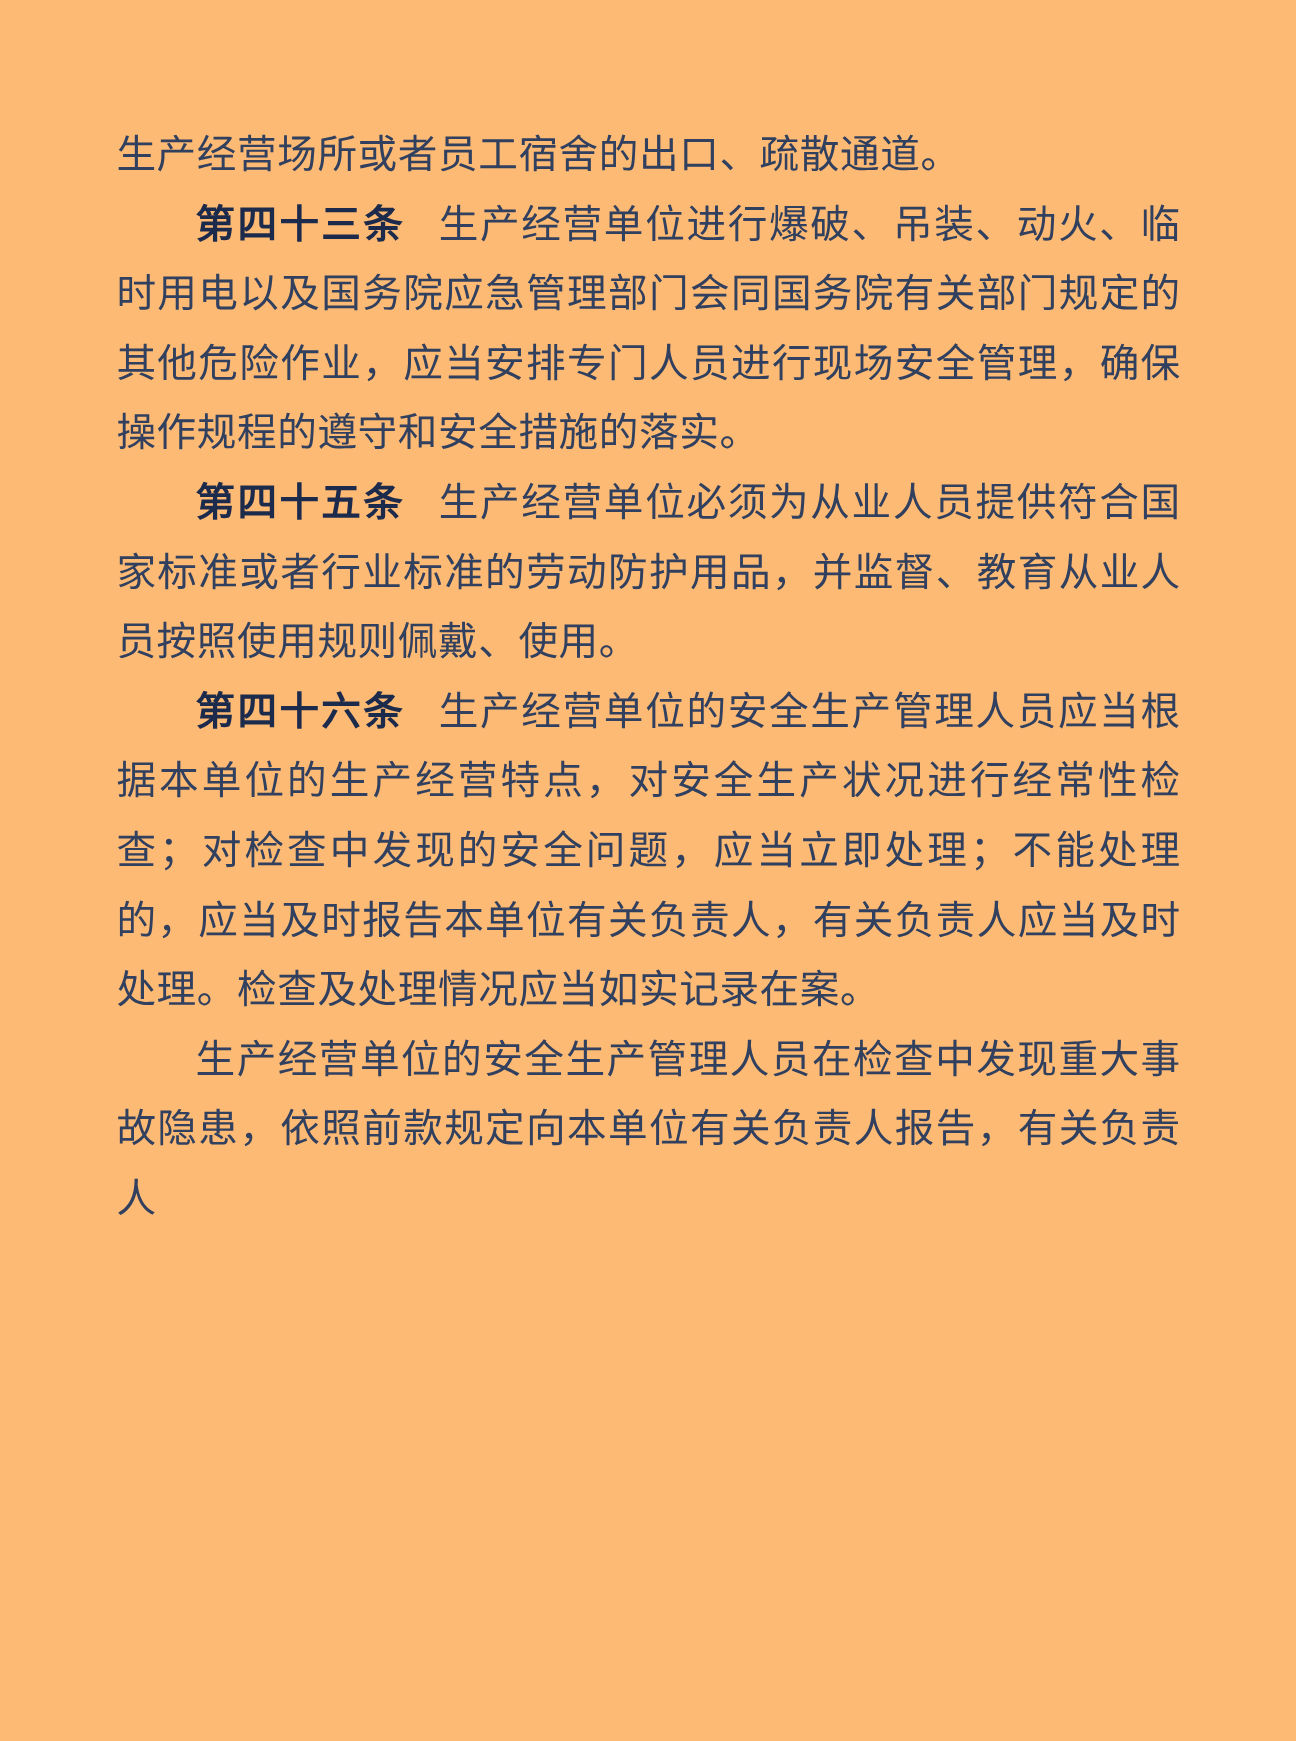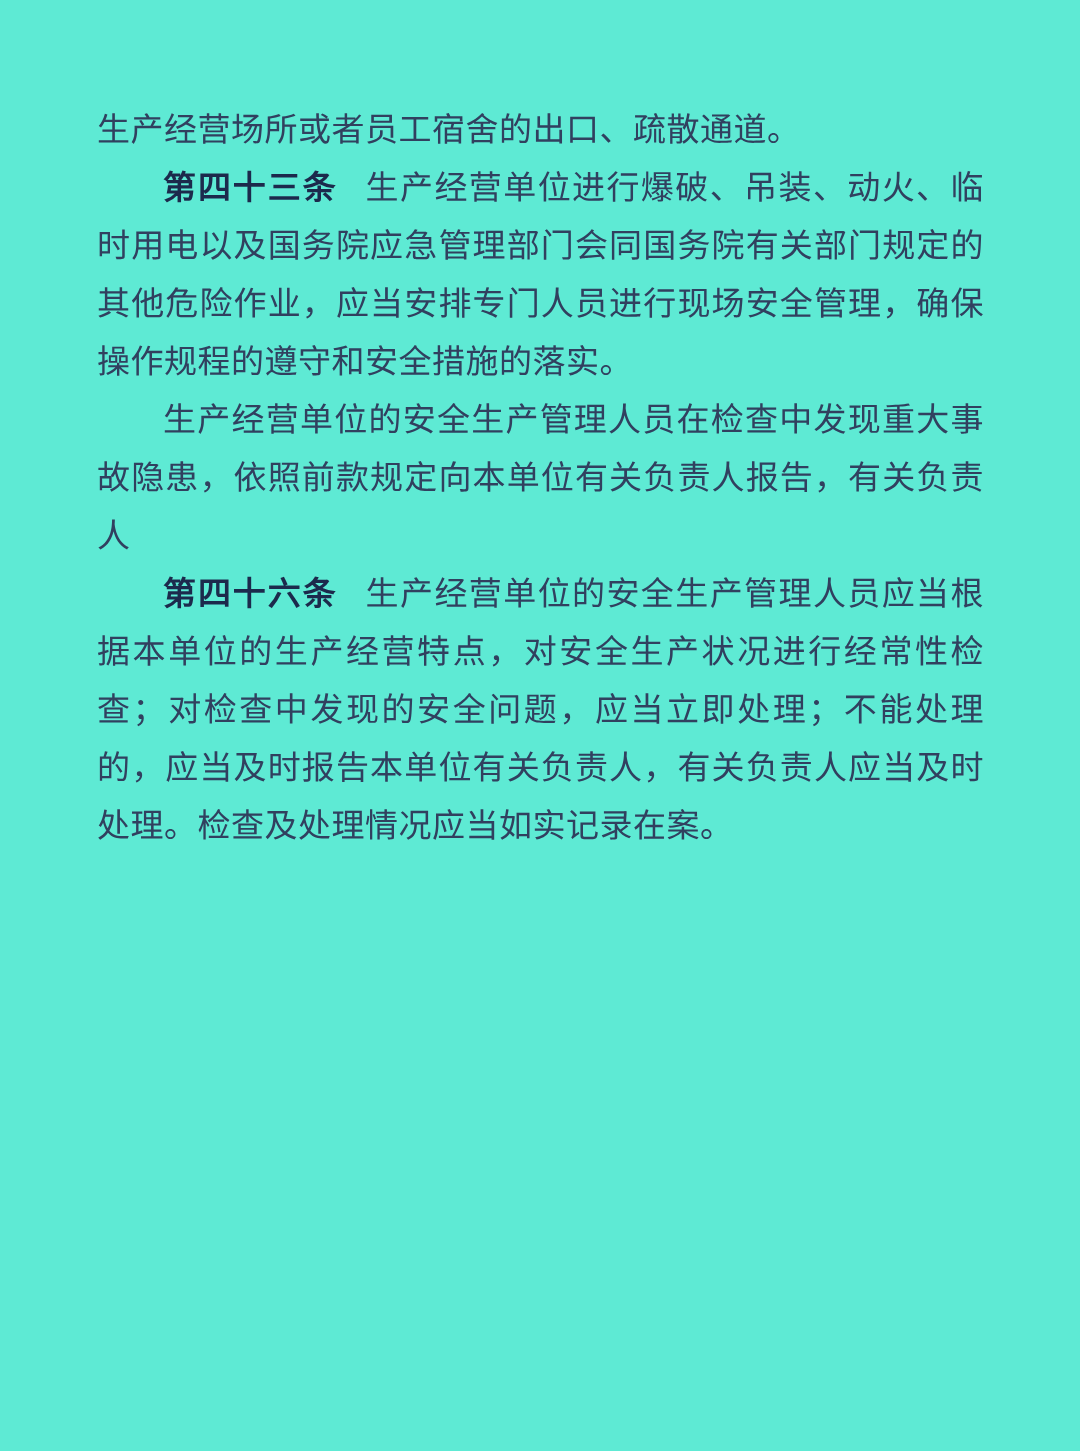--- a/index.html
+++ b/index.html
@@ -4,21 +4,21 @@
 <style>
   html, body {
     margin: 0;
     padding: 0;
     background: #ffffff;
   }
   .page {
     position: relative;
     width: 1080px;
     height: 1451px;
-    background: #5eead4;
+    background: #fdba74;
     overflow: hidden;
   }
   .content {
     position: absolute;
     left: 97px;
     top: 101px;
     width: 887px;
     font-family: "Liberation Serif", serif;
     font-size: 33px;
     line-height: 58px;
@@ -59,23 +59,26 @@
     <p class="para continuation">
       <span class="article-body">生产经营场所或者员工宿舍的出口、疏散通道。</span>
     </p>
 
     <p class="para">
       <span class="article-head">第四十三条</span><span class="article-body">生产经营单位进行爆破、吊装、动火、临时用电以及国务院应急管理部门会同国务院有关部门规定的其他危险作业，应当安排专门人员进行现场安全管理，确保操作规程的遵守和安全措施的落实。</span>
     </p>
 
 
 
-
     <p class="para">
-      <span class="article-body">生产经营单位的安全生产管理人员在检查中发现重大事故隐患，依照前款规定向本单位有关负责人报告，有关负责人</span>
+      <span class="article-head">第四十五条</span><span class="article-body">生产经营单位必须为从业人员提供符合国家标准或者行业标准的劳动防护用品，并监督、教育从业人员按照使用规则佩戴、使用。</span>
     </p>
 
     <p class="para">
       <span class="article-head">第四十六条</span><span class="article-body">生产经营单位的安全生产管理人员应当根据本单位的生产经营特点，对安全生产状况进行经常性检查；对检查中发现的安全问题，应当立即处理；不能处理的，应当及时报告本单位有关负责人，有关负责人应当及时处理。检查及处理情况应当如实记录在案。</span>
     </p>
 
+    <p class="para">
+      <span class="article-body">生产经营单位的安全生产管理人员在检查中发现重大事故隐患，依照前款规定向本单位有关负责人报告，有关负责人</span>
+    </p>
+
   </div>
 </div>
 
 </body></html>

